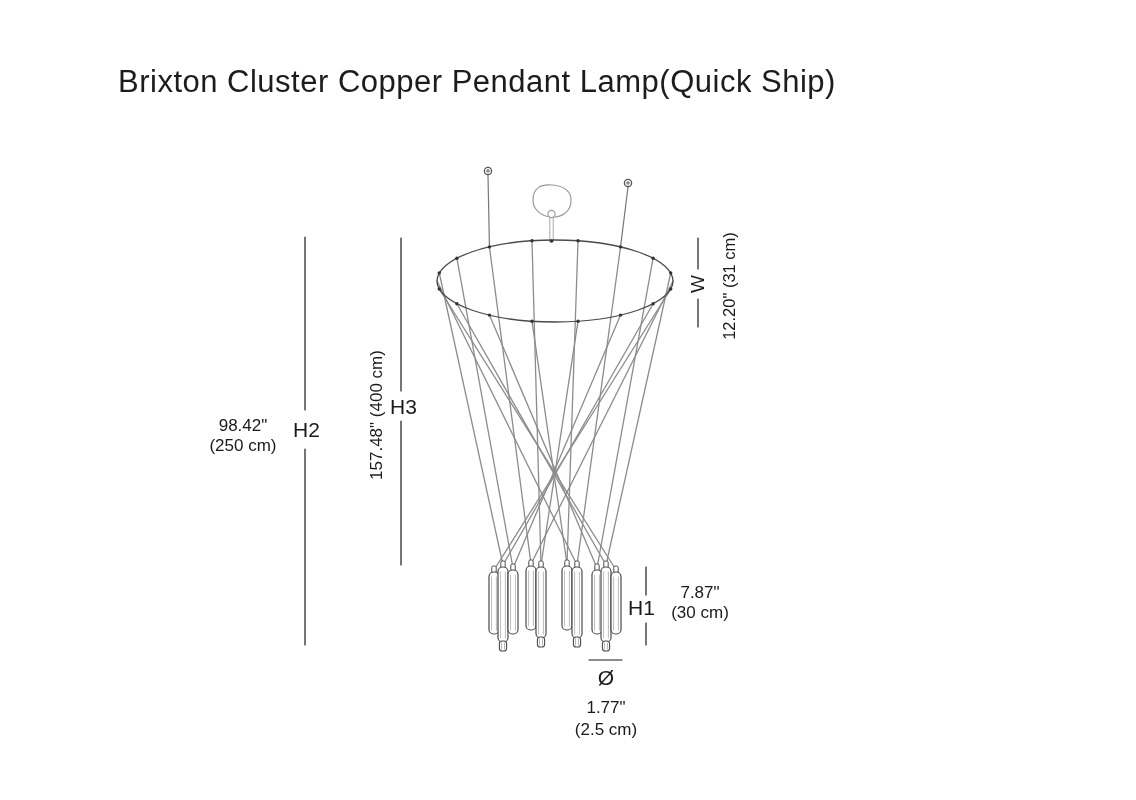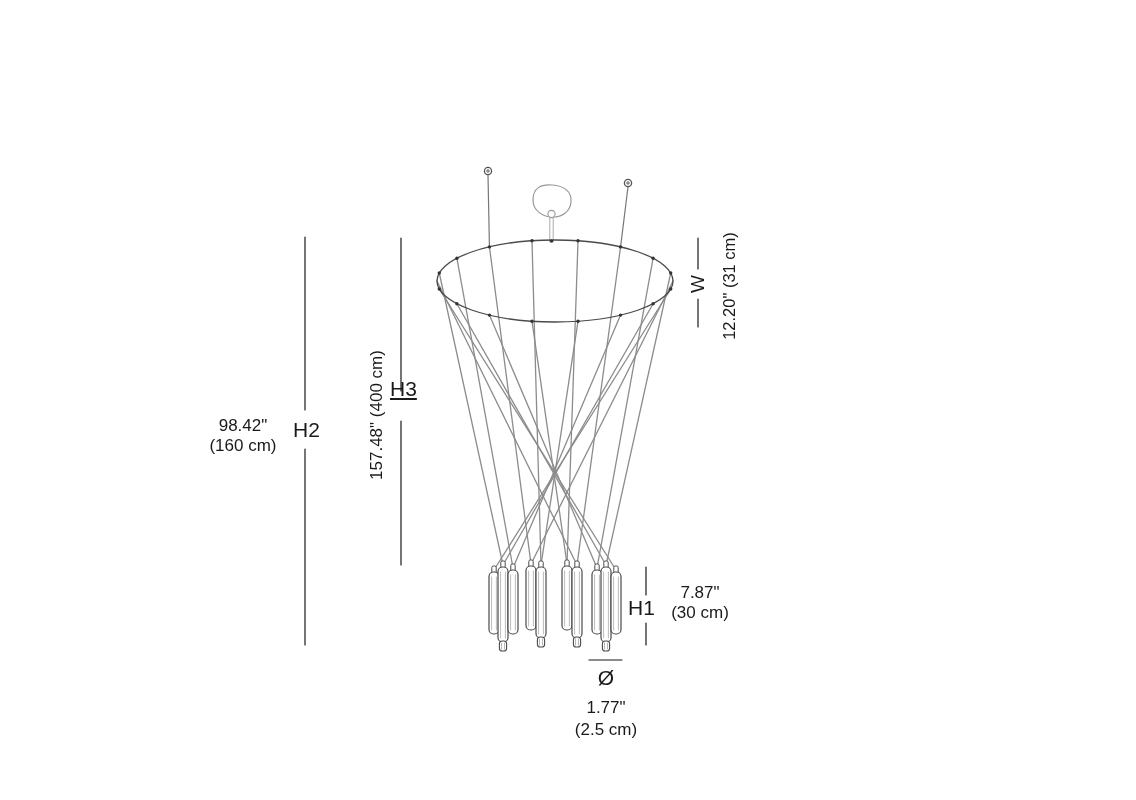--- a/index.html
+++ b/index.html
@@ -12,20 +12,21 @@
   .dim-letter{font-size:21px;}
   .dim-val{font-size:17px;line-height:20px;text-align:center;}
   .rot{transform:rotate(-90deg);transform-origin:center center;text-align:center;}
   .dia-sym{font-size:21px;text-align:center;}
 </style>
 </head>
 <body>
 
 <div class="stage">
 
+  <div class="title">Brixton Cluster Copper Pendant Lamp(Quick Ship)</div>
 
   <svg id="lamp-svg" width="1136" height="800" viewBox="0 0 1136 800">
       <path d="M 533 200 C 533 188 541 184 552 185 C 565 186 572 192 571 202 C 570 212 562 217 553 217 C 543 217 533 211 533 200 Z" fill="none" stroke="#999999" stroke-width="1.2"></path>
       <circle cx="551.5" cy="214" r="3.6" fill="#fff" stroke="#999999" stroke-width="1.1"></circle>
       <line x1="549.8" y1="217.5" x2="549.8" y2="242" stroke="#aaaaaa" stroke-width="1" stroke-linecap="round"></line>
       <line x1="553.2" y1="217.5" x2="553.2" y2="242" stroke="#aaaaaa" stroke-width="1" stroke-linecap="round"></line>
       <line x1="488" y1="175" x2="489.44271250368683" y2="246.90974589559568" stroke="#777" stroke-width="1.2" stroke-linecap="round"></line>
       <circle cx="488" cy="171" r="3.6" fill="#fff" stroke="#555" stroke-width="1.3"></circle>
       <circle cx="488" cy="171" r="1.2" fill="none" stroke="#555" stroke-width="1"></circle>
       <line x1="628" y1="187" x2="620.557287496313" y2="246.90974589559562" stroke="#777" stroke-width="1.2" stroke-linecap="round"></line>
@@ -125,26 +126,26 @@
       <line x1="401" y1="421" x2="401" y2="565" stroke="#1a1a1a" stroke-width="1.2" stroke-linecap="round"></line>
       <line x1="698" y1="238" x2="698" y2="269" stroke="#1a1a1a" stroke-width="1.2" stroke-linecap="round"></line>
       <line x1="698" y1="299" x2="698" y2="327" stroke="#1a1a1a" stroke-width="1.2" stroke-linecap="round"></line>
       <line x1="646" y1="567" x2="646" y2="595" stroke="#1a1a1a" stroke-width="1.2" stroke-linecap="round"></line>
       <line x1="646" y1="623" x2="646" y2="645" stroke="#1a1a1a" stroke-width="1.2" stroke-linecap="round"></line>
       <line x1="589" y1="660" x2="622" y2="660" stroke="#1a1a1a" stroke-width="1.2" stroke-linecap="round"></line>
     </svg>
 
   <div class="lbl dim-val" style="left:185px;top:416px;width:116px;">
     <div>98.42"</div>
-    <div>(160 cm)</div>
+    <div>(250 cm)</div>
   </div>
   <div class="lbl dim-letter" style="left:293px;top:418px;">H2</div>
 
   <div class="lbl dim-val rot" style="left:288px;top:404px;width:180px;height:22px;font-size:17px;">157.48" (400 cm)</div>
-  <div class="lbl dim-letter" style="left:390px;top:377px;text-decoration:underline;">H3</div>
+  <div class="lbl dim-letter" style="left:390px;top:395px;">H3</div>
 
   <div class="lbl dim-letter rot" style="left:683px;top:273px;width:30px;height:22px;font-size:19px;">W</div>
   <div class="lbl dim-val rot" style="left:663px;top:276px;width:132px;height:20px;font-size:16.5px;">12.20" (31 cm)</div>
 
   <div class="lbl dim-letter" style="left:628px;top:596px;">H1</div>
   <div class="lbl dim-val" style="left:655px;top:583px;width:90px;">
     <div>7.87"</div>
     <div>(30 cm)</div>
   </div>
 

